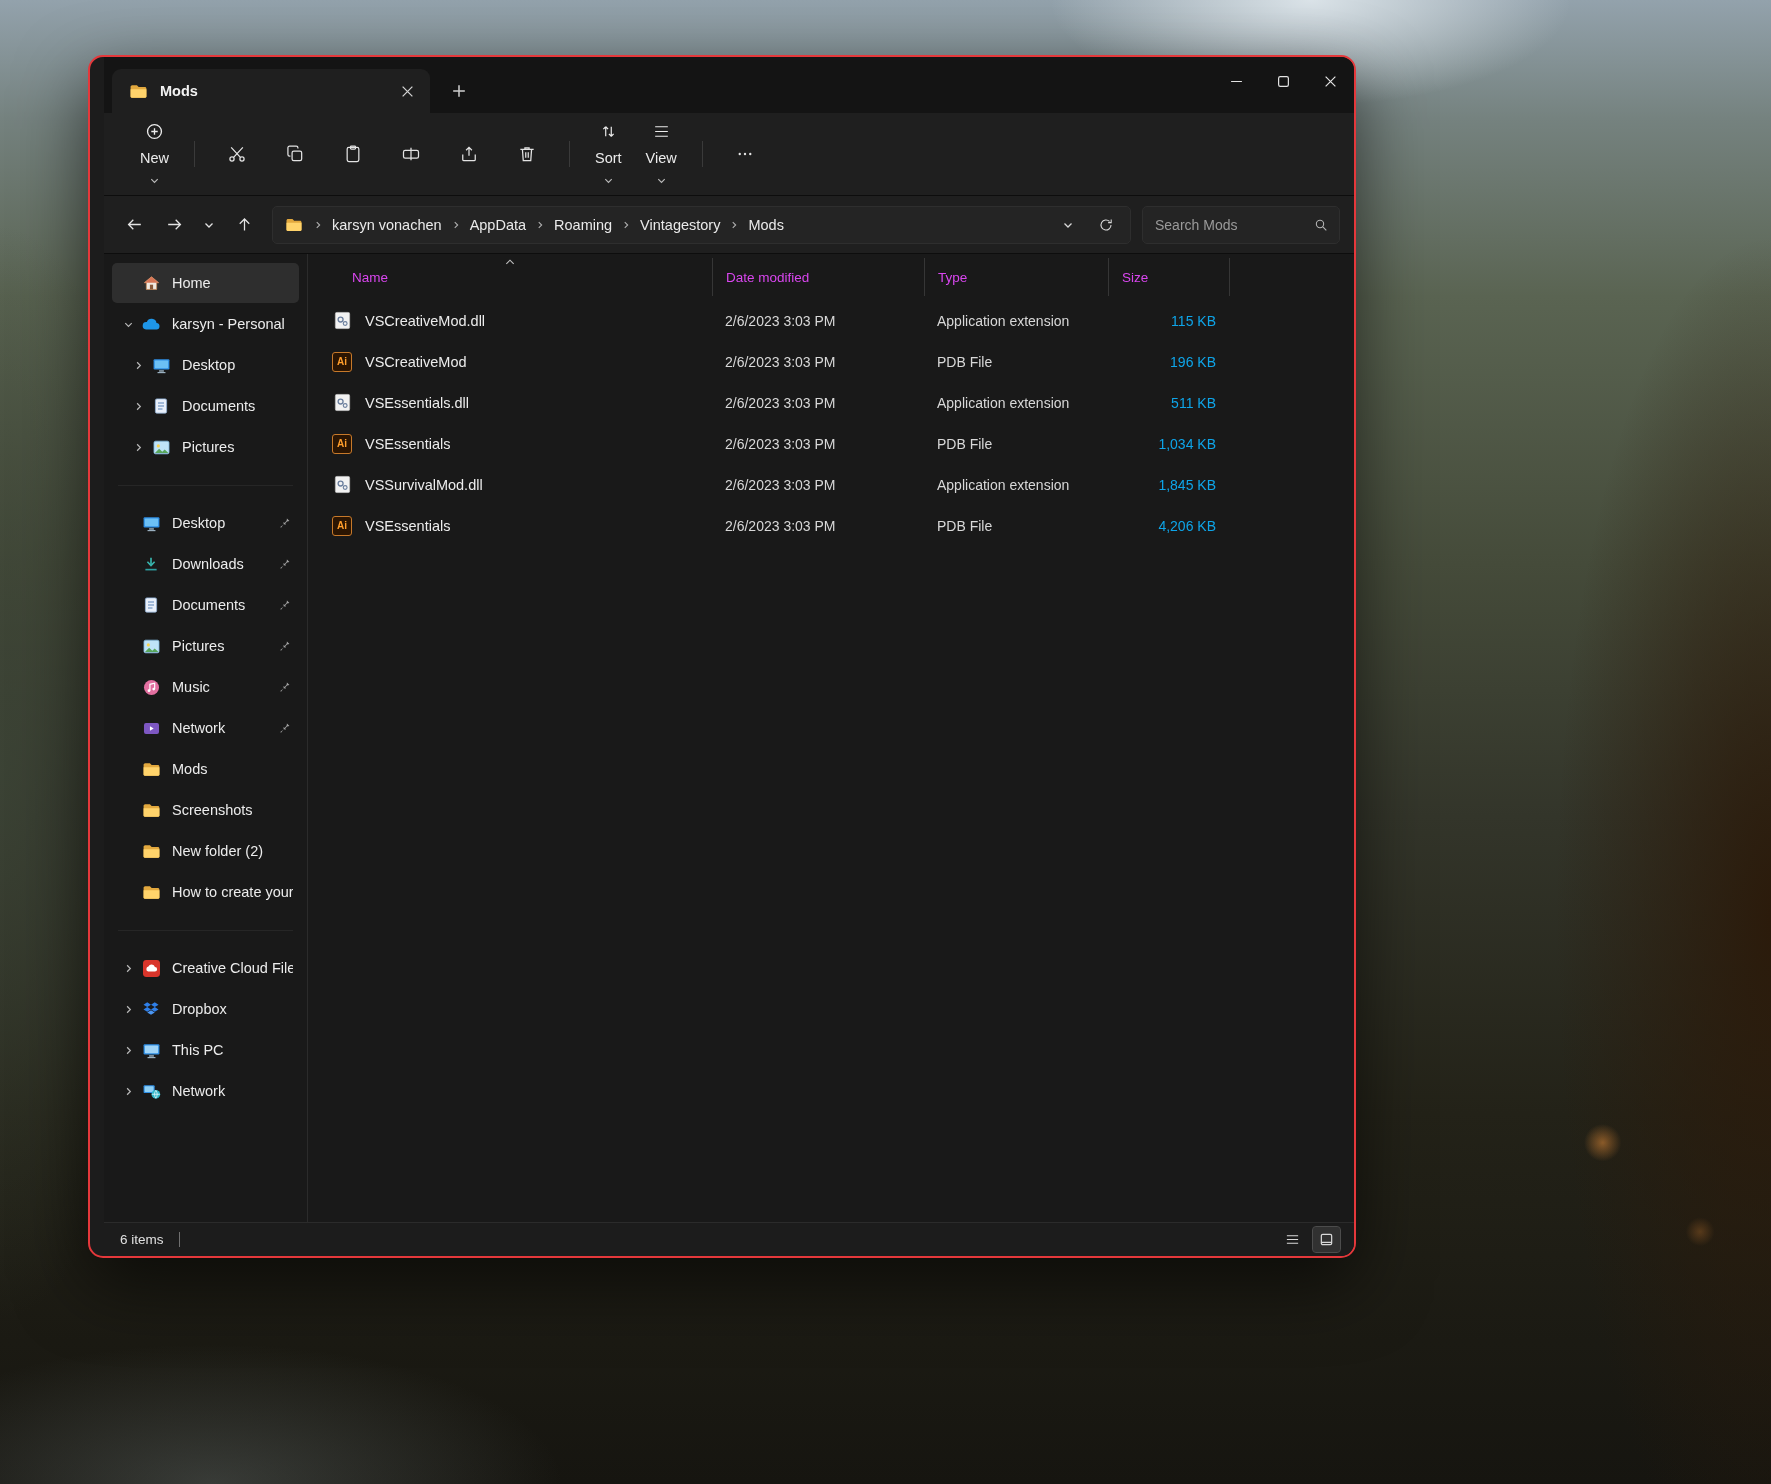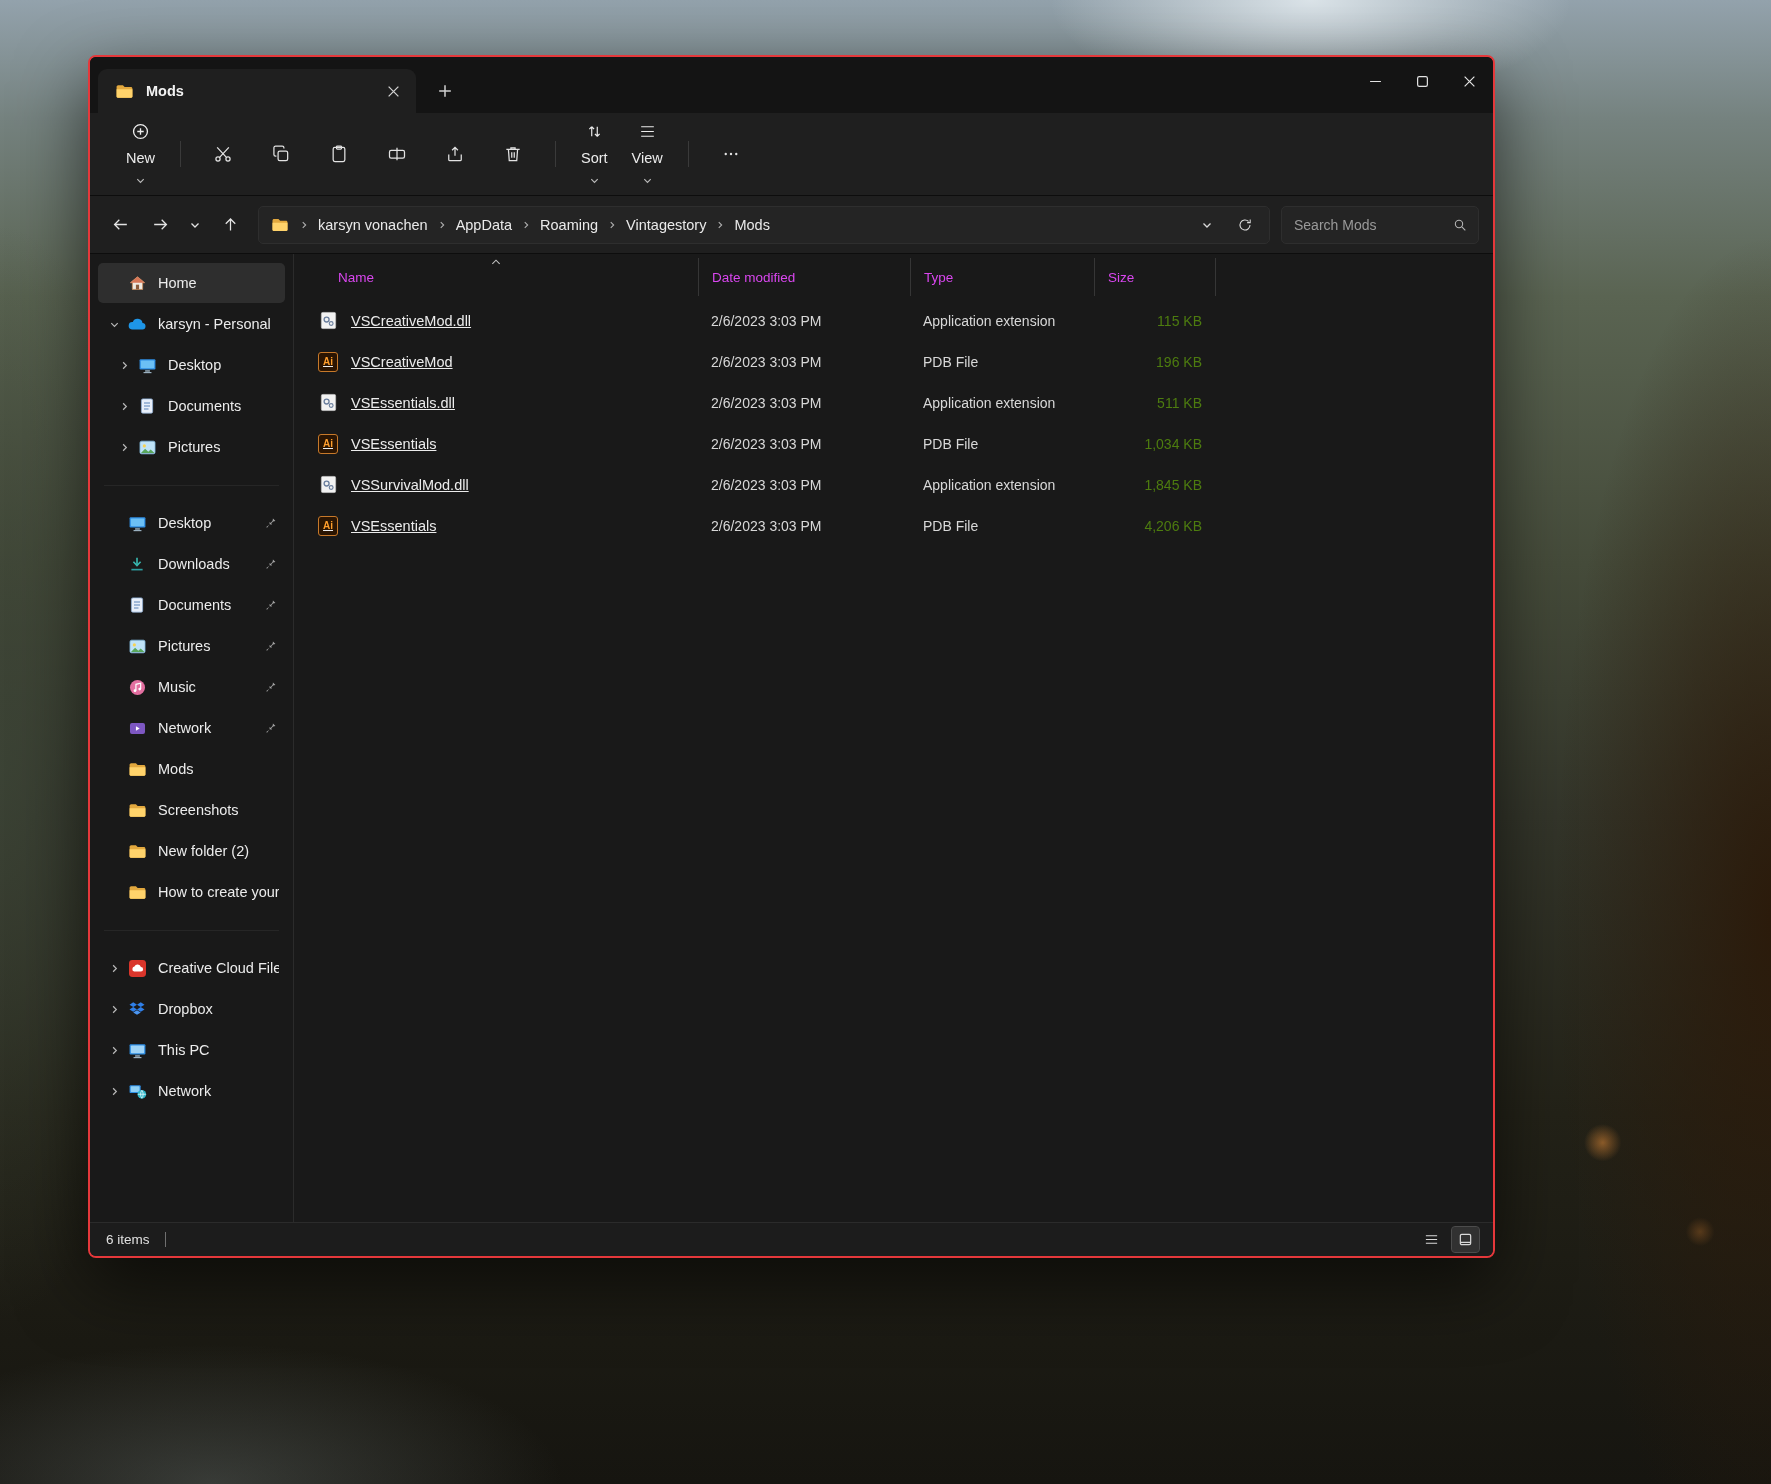--- a/index.html
+++ b/index.html
@@ -13,25 +13,26 @@
       radial-gradient(ellipse 300px 950px at 100% 62%, rgba(43,26,10,.96), rgba(43,26,10,0) 72%),
       radial-gradient(ellipse 240px 760px at 0% 52%, rgba(60,68,54,.85), rgba(60,68,54,0) 72%),
       radial-gradient(circle 26px at 90.5% 77%, rgba(255,158,64,.55), rgba(255,158,64,0) 72%),
       radial-gradient(circle 20px at 96% 83%, rgba(255,158,64,.4), rgba(255,158,64,0) 72%),
       radial-gradient(ellipse 500px 200px at 12% 100%, rgba(120,130,128,.35), rgba(120,130,128,0) 70%),
       linear-gradient(180deg,#93a2ac 0%,#75827f 8%,#5a6452 20%,#454b3a 38%,#33352a 55%,#232218 75%,#161510 100%);
   }
 
   
   .window{
-    position:absolute; left:88px; top:55px; width:1407px; height:1203px;
-    background:#1c1c1c; border:2px solid #e5383b; border-radius:8px;
+    position:absolute; left:88px; top:55px; width:1268px; height:1203px;
+    background:#1c1c1c; border:2px solid #e5383b; border-radius:15px;
     display:flex; flex-direction:column; overflow:hidden;
     box-shadow:0 26px 70px rgba(0,0,0,.6);
     color:#ececec;
+    padding-left:14px;
   }
 
   
   .titlebar{ flex:0 0 56px; background:#141414; display:flex; align-items:flex-end; padding-left:8px; position:relative; }
   .tab{
     width:318px; height:44px; background:#1f1f1f; border-radius:9px 9px 0 0;
     display:flex; align-items:center; gap:11px; padding:0 8px 0 15px;
   }
   .tab-title{ flex:1; font-size:14.5px; font-weight:700; color:#f2f2f2; text-align:left; }
   .tab-close,.newtab-btn{
@@ -113,23 +114,23 @@
   }
   .fl-hcell{ position:relative; height:100%; display:flex; align-items:center; padding-left:13px; border:none; background:transparent; color:inherit; font:inherit; text-align:left; }
   .fl-hcell.name{ padding-left:44px; }
   .fl-hcell:not(.name){ border-left:1px solid #363636; }
   .fl-hcell.size{ border-right:1px solid #363636; }
   .sort-caret{ position:absolute; top:0px; left:50%; transform:translateX(-50%); color:#c0c0c0; display:flex; }
   .fl-row{
     display:grid; grid-template-columns:404px 212px 184px 122px 1fr;
     height:41px; align-items:center; border-radius:4px; cursor:default;
   }
-  .fl-name{ display:flex; align-items:center; gap:13px; padding-left:24px; font-size:14.5px; color:#ececec; white-space:nowrap; overflow:hidden;text-decoration:underline; }
+  .fl-name{ display:flex; align-items:center; gap:13px; padding-left:24px; font-size:14.5px; color:#ececec; white-space:nowrap; overflow:hidden; }
   .fl-date,.fl-type{ padding-left:13px; font-size:14px; color:#d8d8d8; white-space:nowrap; }
-  .fl-size{ text-align:right; padding-right:14px; font-size:14px; color:#4d7c0f; white-space:nowrap; }
+  .fl-size{ text-align:right; padding-right:14px; font-size:14px; color:#0ea5e9; white-space:nowrap; }
   .file-icon{ width:20px; height:20px; flex:0 0 20px; display:flex; align-items:center; justify-content:center; }
   .ai-badge{
     width:20px; height:20px; flex:0 0 20px; background:#2b1502; border:1px solid #c7792a; border-radius:3px;
     color:#ff9e2c; font-size:10px; font-weight:700; display:flex; align-items:center; justify-content:center;
   }
 
   
   .statusbar{
     flex:0 0 34px; border-top:1px solid #2b2b2b; background:#1c1c1c;
     display:flex; align-items:center; padding:0 14px 0 16px; color:#e0e0e0; font-size:13.5px;

